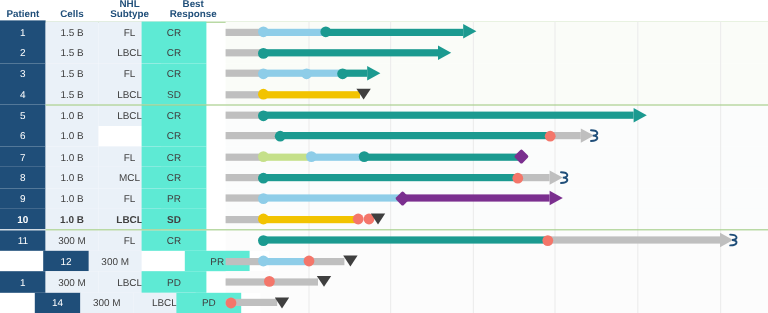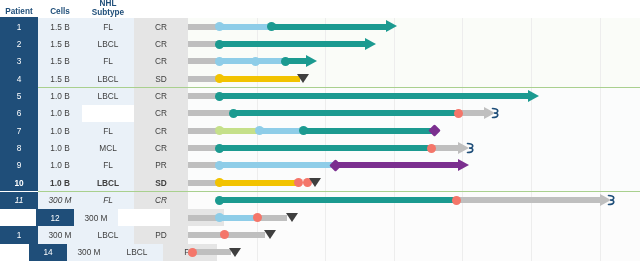--- a/index.html
+++ b/index.html
@@ -38,21 +38,21 @@
     display: flex;
     flex-direction: column;
     justify-content: flex-end;
     align-items: center;
     padding-bottom: 1px;
     box-sizing: border-box;
     white-space: pre-line;
   }
   .hdr-patient { left: 0px;   width: 38px; }
   .hdr-cells   { left: 38px;  width: 44px; }
-  .hdr-subtype { left: 82px;  width: 52px; justify-content: space-between; }
+  .hdr-subtype { left: 82px;  width: 52px; }
   .hdr-resp    { left: 134px; width: 54px; }
 
   .header-rule {
     position: absolute;
     left: 0; top: 17px;
     width: 38px; height: 2px;
     background: #1f4e79;
   }
   .header-rule-green {
     position: absolute;
@@ -83,21 +83,21 @@
     color: #404040;
     box-sizing: border-box;
   }
   .c-patient {
     left: 0; width: 38px;
     background: #1f4e79;
     color: #ffffff;
   }
   .c-cells   { left: 38px;  width: 44px; background: #eaf1f8; }
   .c-subtype { left: 82px;  width: 52px; background: #eaf1f8; }
-  .c-resp    { left: 134px; width: 54px; background: #e5e5e5; }
+  .c-resp    { left: 118px; width: 54px; background: #5eead4; }
 
   .plotcell {
     position: absolute;
     left: 188px; top: 0;
     width: 452px; height: 17.35px;
   }
 
   
   .grp-a .plotcell { background: #fafcf8; }
   .grp-b .plotcell { background: #fbfcfc; }
@@ -184,20 +184,24 @@
     <div class="hdr hdr-patient">
       <span>Patient</span>
     </div>
     <div class="hdr hdr-cells">
       <span>Cells</span>
     </div>
     <div class="hdr hdr-subtype">
       <span>NHL</span>
       <span>Subtype</span>
     </div>
+    <div class="hdr hdr-resp">
+      <span>Best</span>
+      <span>Response</span>
+    </div>
   </div>
   <div class="header-rule"></div>
   <div class="header-rule-green"></div>
 
   <div class="rows" id="rows-container">
       <div class="row grp-a" style="top: 0px;">
         <div class="cell c-patient">1</div>
         <div class="cell c-cells">1.5 B</div>
         <div class="cell c-subtype">FL</div>
         <div class="cell c-resp">CR</div>
@@ -258,21 +262,21 @@
         <div class="cell c-resp">PR</div>
         <div class="plotcell"></div>
       </div>
       <div class="row grp-b" style="top: 156.15px; font-weight: bold;">
         <div class="cell c-patient">10</div>
         <div class="cell c-cells">1.0 B</div>
         <div class="cell c-subtype">LBCL</div>
         <div class="cell c-resp">SD</div>
         <div class="plotcell"></div>
       </div>
-      <div class="row grp-c" style="top: 173.5px; font-style: italic;">
+      <div class="row grp-c" style="top: 173.5px;">
         <div class="cell c-patient">11</div>
         <div class="cell c-cells">300 M</div>
         <div class="cell c-subtype">FL</div>
         <div class="cell c-resp">CR</div>
         <div class="plotcell"></div>
       </div>
       <div class="row grp-c" style="top: 190.85px; margin-left: 36px;">
         <div class="cell c-patient">12</div>
         <div class="cell c-cells">300 M</div>
         <div class="cell c-resp">PR</div>

